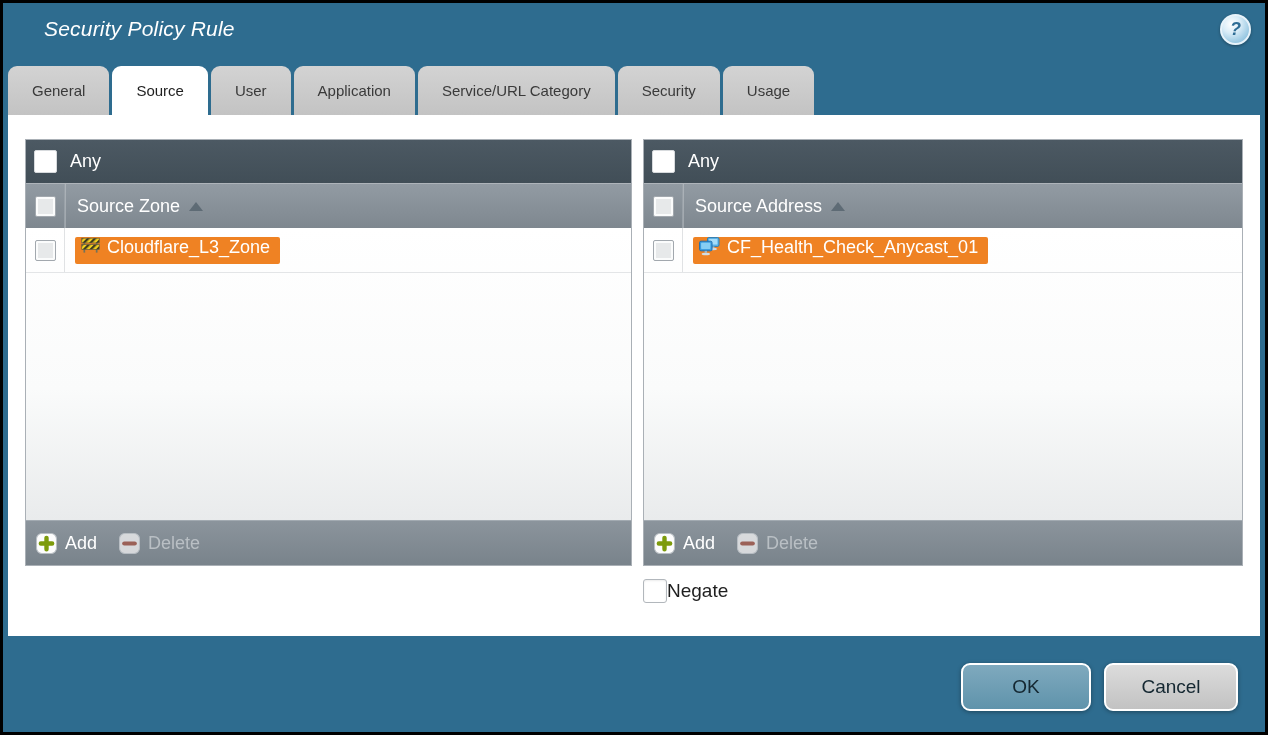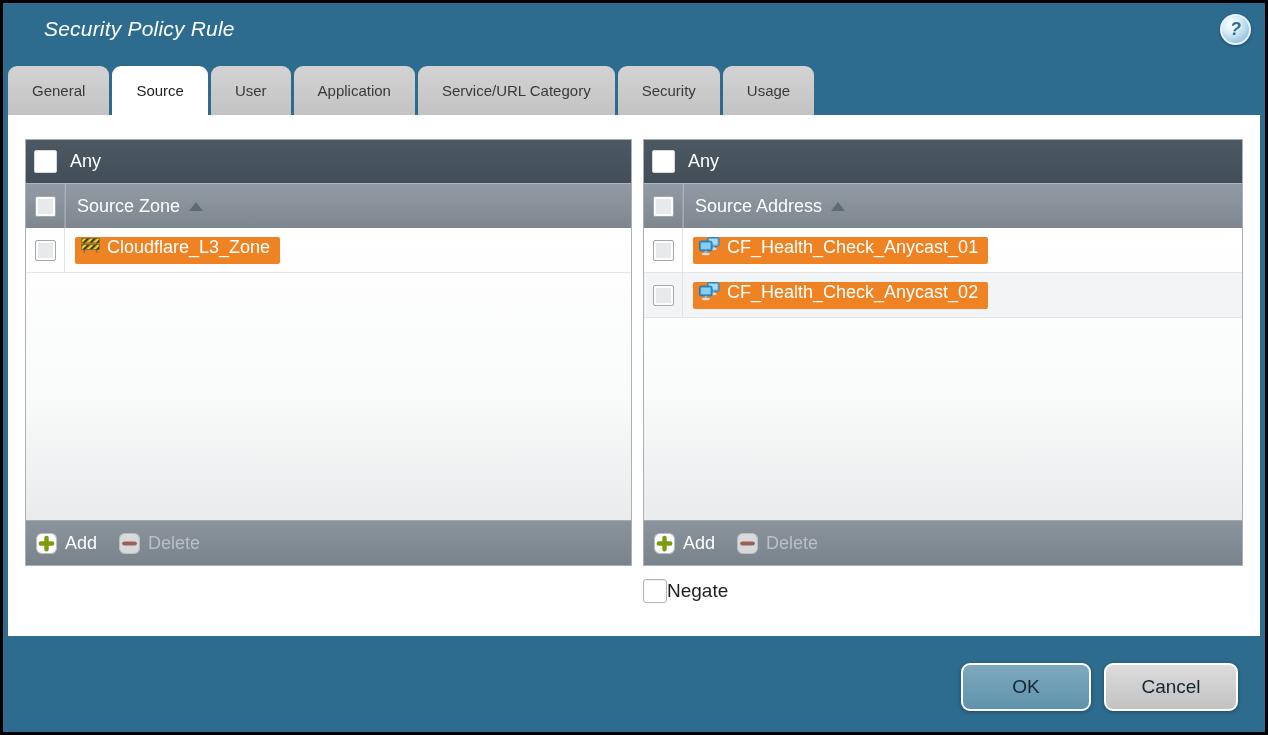--- a/index.html
+++ b/index.html
@@ -164,38 +164,20 @@
               <rect x="13.2" y="9.4" width="2.2" height="1.8" fill="#9fb6c4"></rect>
               <ellipse cx="14.3" cy="12" rx="3.6" ry="1.2" fill="#ccd8e0"></ellipse>
               <rect x="0.6" y="4.2" width="12.4" height="9.6" rx="1.4" fill="#3f9fe0" stroke="#1f6fae"></rect>
               <rect x="2.1" y="5.7" width="9.3" height="6.2" rx="0.7" fill="#86cef4"></rect>
               <rect x="5.6" y="13.8" width="2.4" height="2" fill="#9fb6c4"></rect>
               <ellipse cx="6.8" cy="17" rx="4.2" ry="1.3" fill="#d2dce2"></ellipse>
             </svg>
             <span>CF_Health_Check_Anycast_01</span>
           </span>
         </div>
-        <div class="row alt">
-          <span class="cb-cell">
-            <span class="cb-bevel"></span>
-          </span>
-          <span class="chip">
-            <svg width="21" height="19" viewBox="0 0 21 19">
-              <rect x="8.5" y="0.6" width="11.5" height="8.8" rx="1.4" fill="#5db6ea" stroke="#2e7db3"></rect>
-              <rect x="10" y="2.1" width="8.4" height="5.4" rx="0.7" fill="#a6dcf8"></rect>
-              <rect x="13.2" y="9.4" width="2.2" height="1.8" fill="#9fb6c4"></rect>
-              <ellipse cx="14.3" cy="12" rx="3.6" ry="1.2" fill="#ccd8e0"></ellipse>
-              <rect x="0.6" y="4.2" width="12.4" height="9.6" rx="1.4" fill="#3f9fe0" stroke="#1f6fae"></rect>
-              <rect x="2.1" y="5.7" width="9.3" height="6.2" rx="0.7" fill="#86cef4"></rect>
-              <rect x="5.6" y="13.8" width="2.4" height="2" fill="#9fb6c4"></rect>
-              <ellipse cx="6.8" cy="17" rx="4.2" ry="1.3" fill="#d2dce2"></ellipse>
-            </svg>
-            <span>CF_Health_Check_Anycast_02</span>
-          </span>
-        </div>
       </div>
       <div class="toolbar">
         <span class="tool">
           <svg width="21" height="21" viewBox="0 0 20 20">
             <rect x="0.5" y="0.5" width="19" height="19" rx="5" fill="#fdfdfd" stroke="#b9bfc4"></rect>
             <path d="M10 4.6 V15.4 M4.6 10 H15.4" stroke="#7d9b0c" stroke-width="4.2" stroke-linecap="round"></path>
           </svg>
           <span>Add</span>
         </span>
         <span class="tool disabled">

